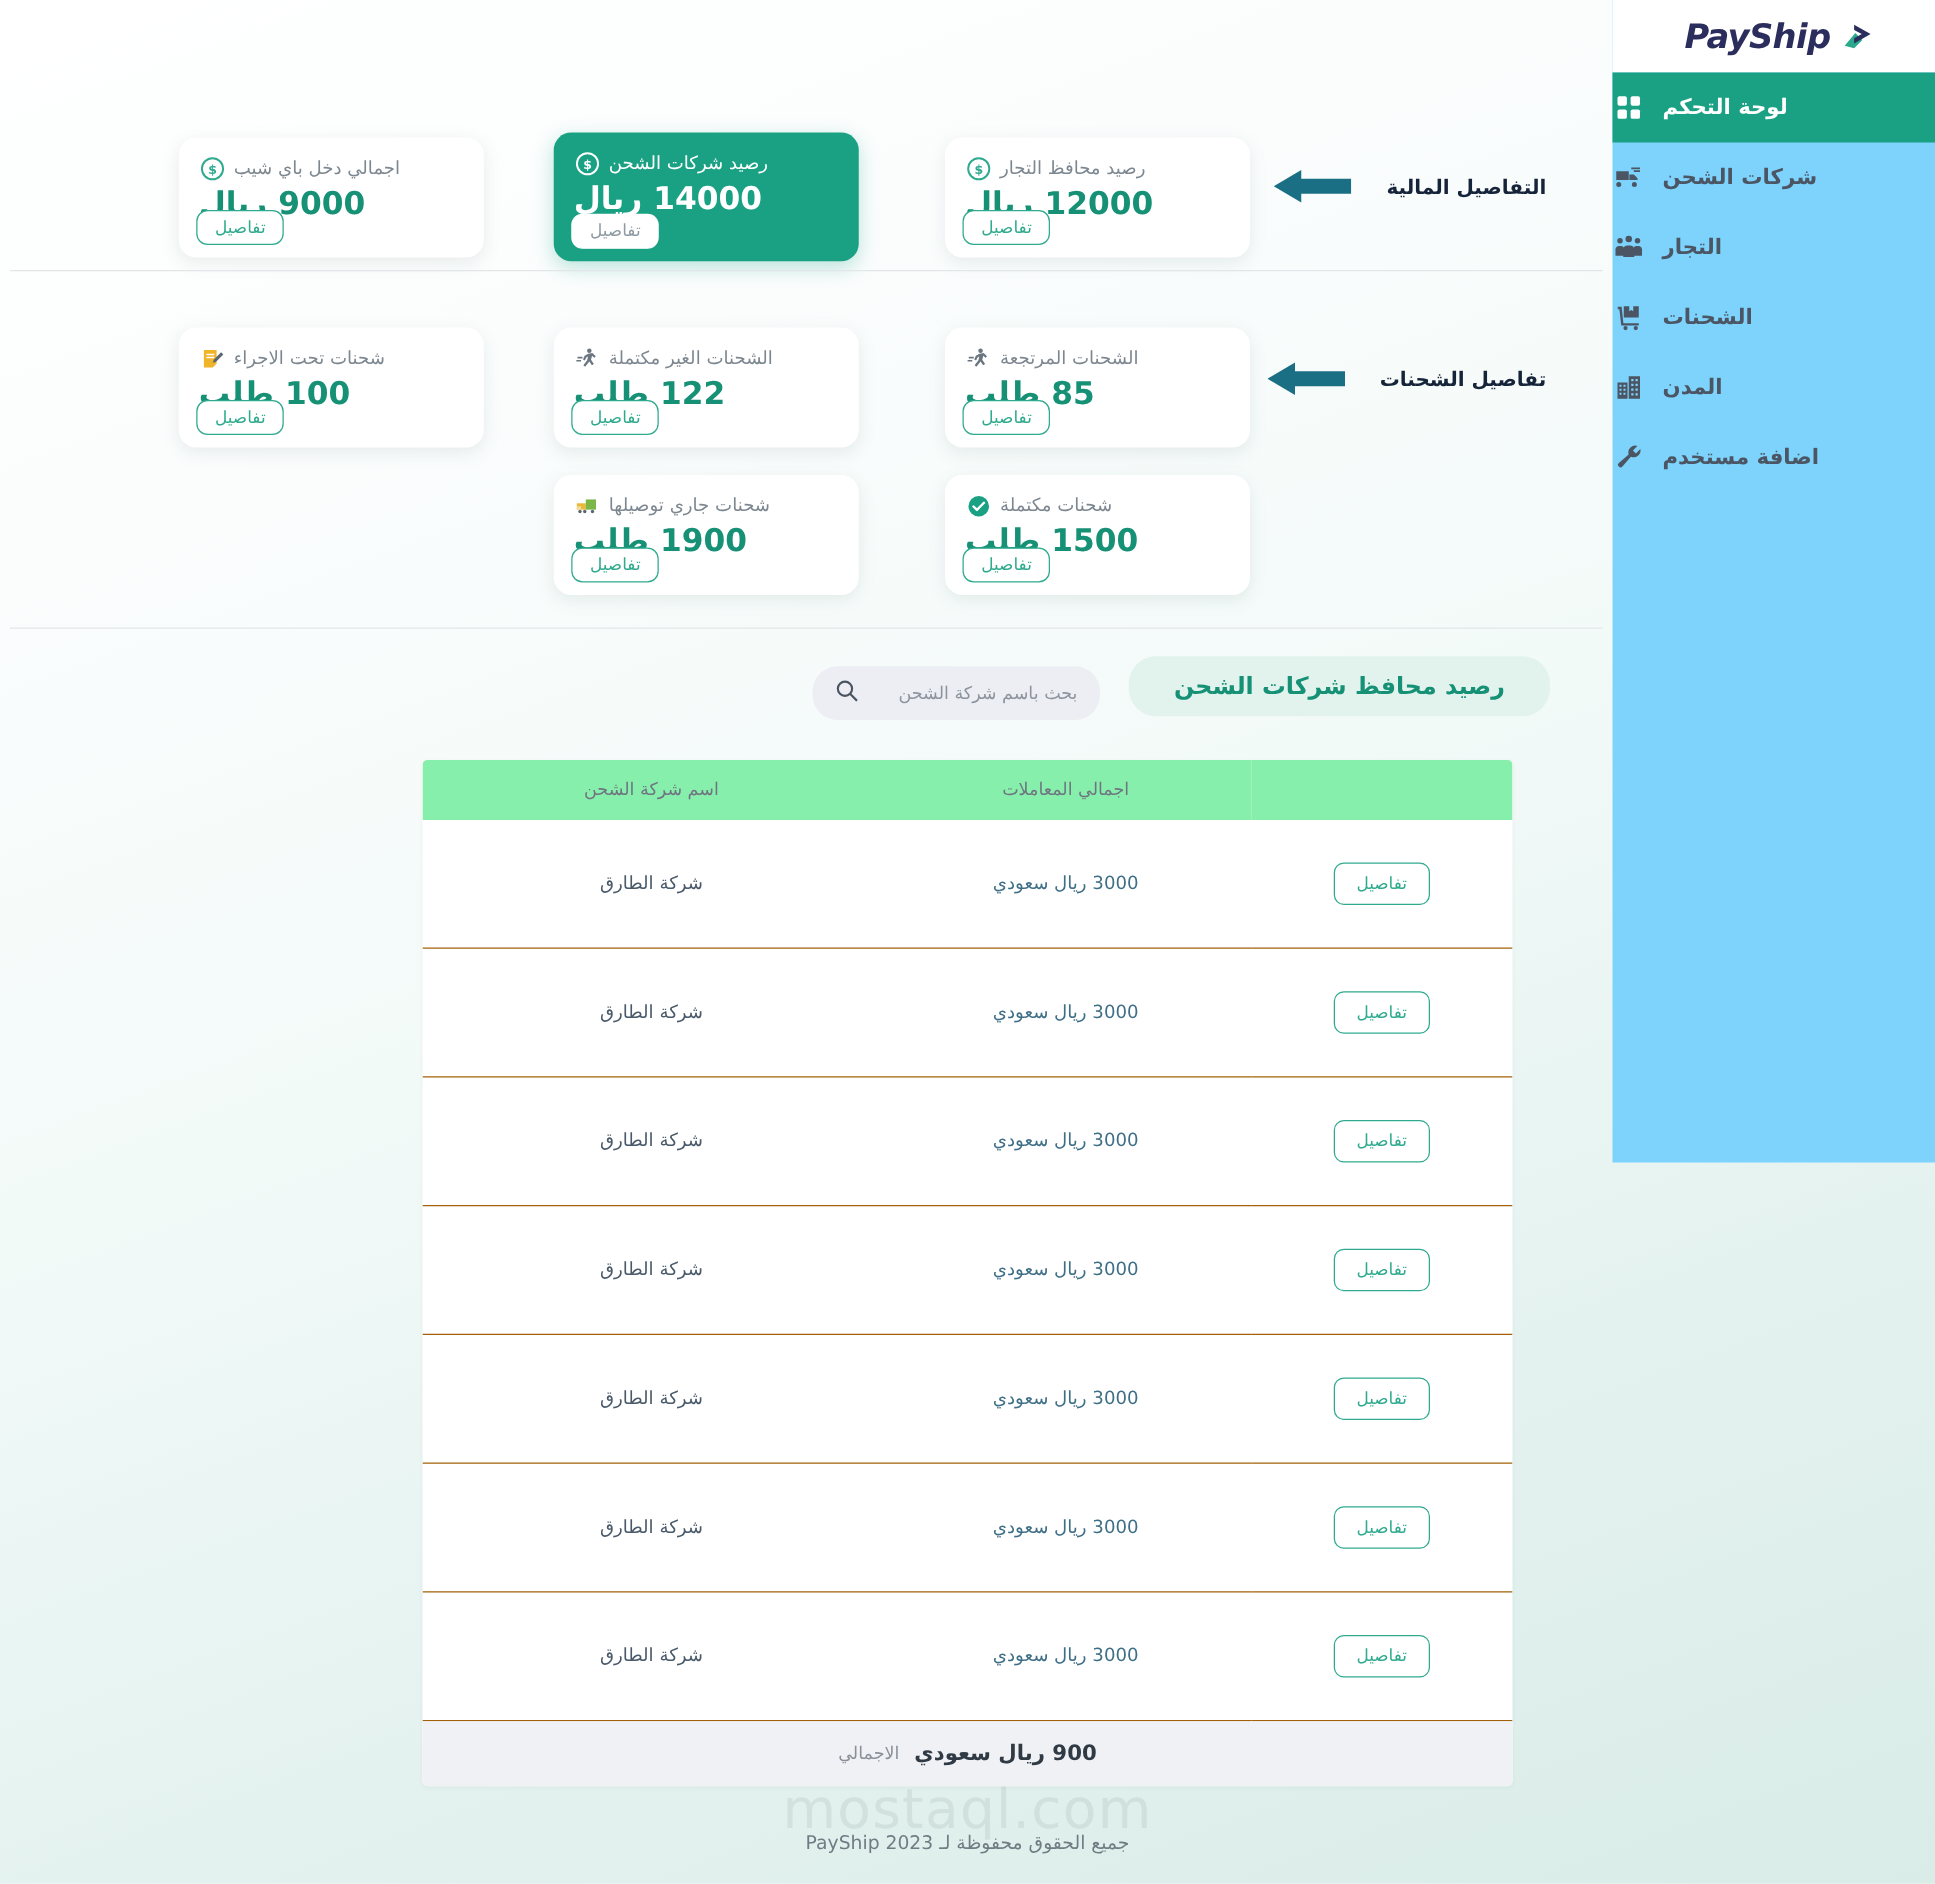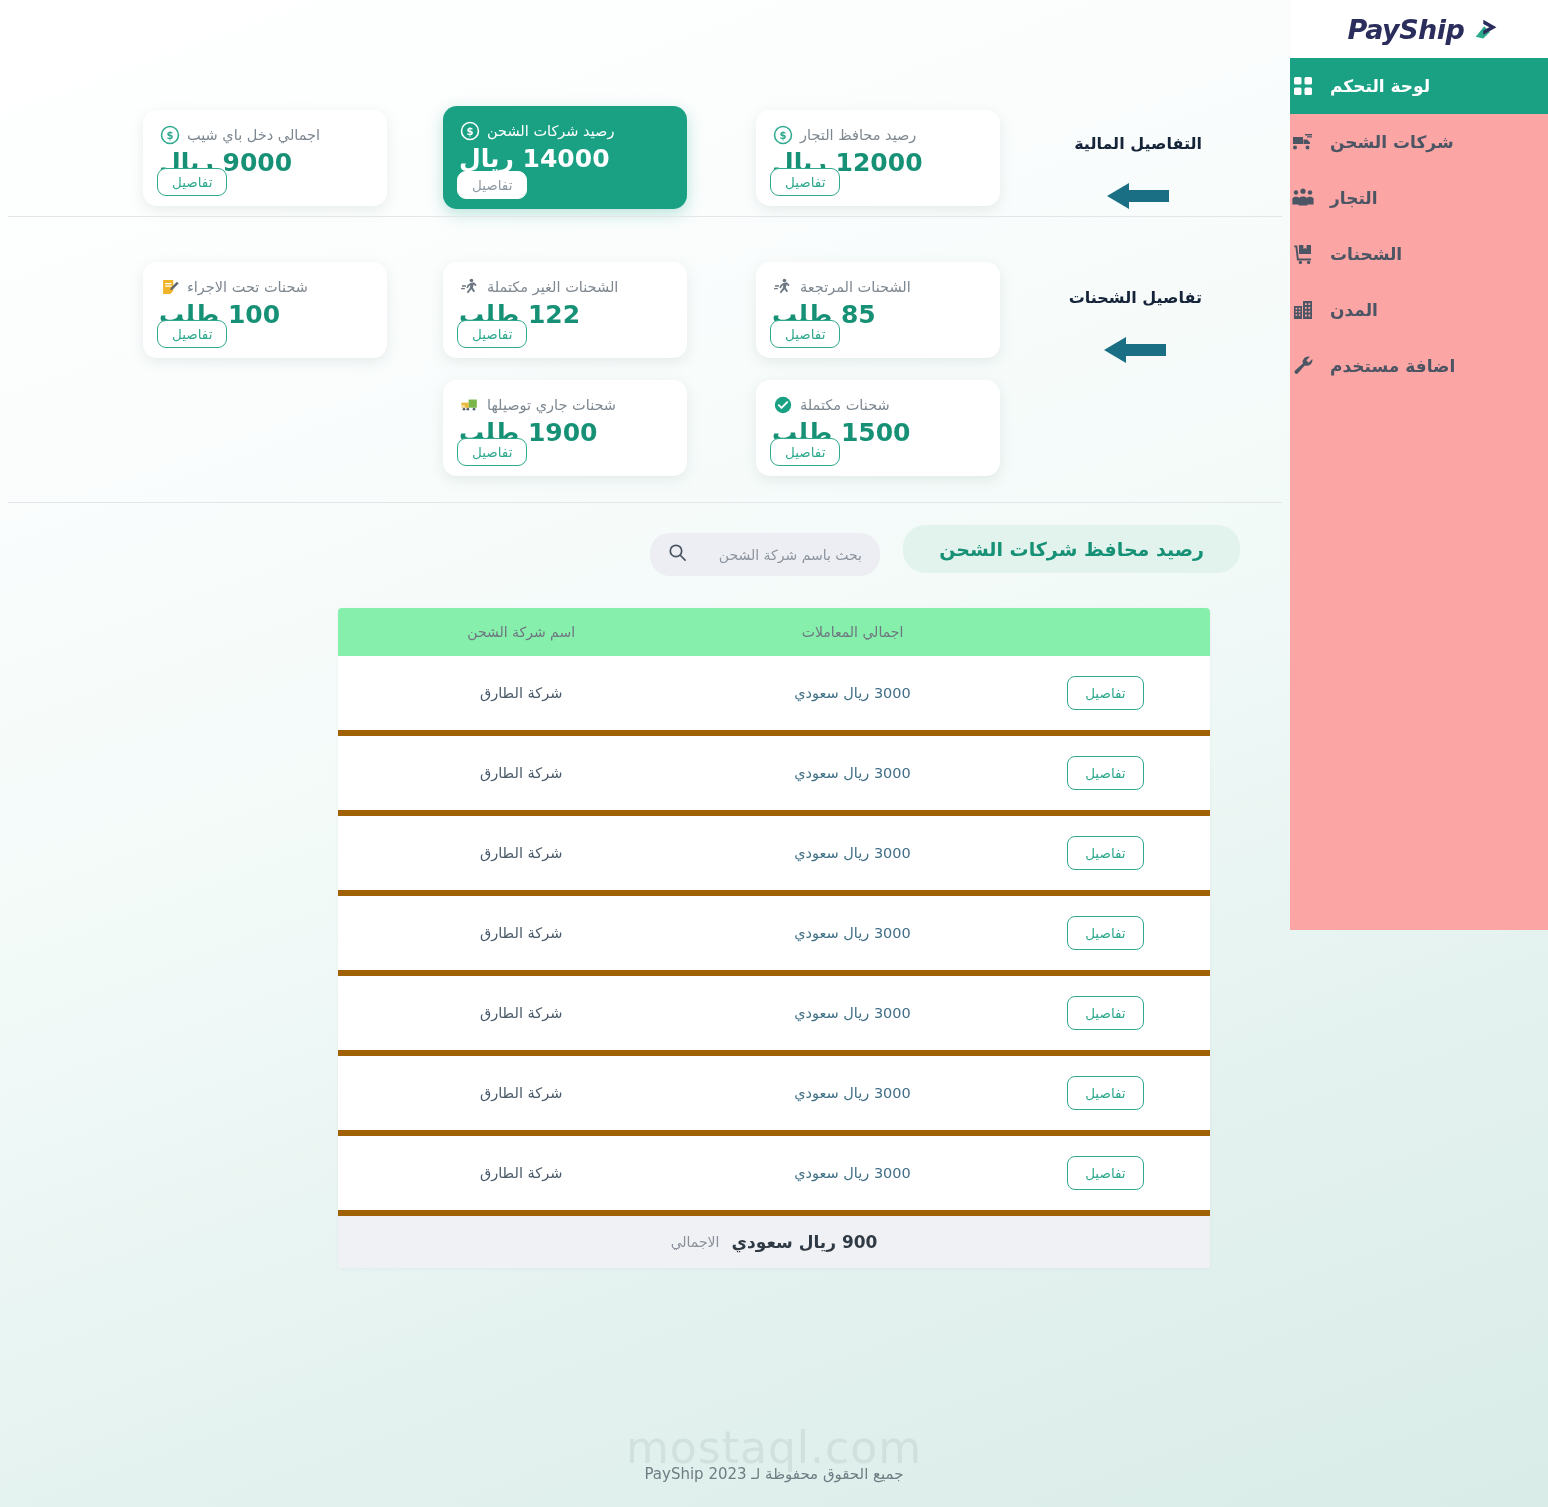--- a/index.html
+++ b/index.html
@@ -34,21 +34,21 @@
     font-size: 44px; font-weight: 400;
     color: rgba(130,150,148,0.16);
     letter-spacing: 1px; line-height: 1; margin-top: 2px;
   }
 
   
   .sidebar {
     position: absolute;
     top: 0; right: 0;
     width: 258px; height: 930px;
-    background: #fca5a5;
+    background: #7dd3fc;
     z-index: 20;
   }
   .logo-bar {
     height: 58px; background: #ffffff;
     display: flex; align-items: center; justify-content: center;
     gap: 8px; padding-left: 14px;
   }
   .logo-mark { width: 32px; height: 26px; flex: 0 0 auto; }
   .logo-text {
     font-size: 27px; font-weight: 700;
@@ -86,22 +86,22 @@
     z-index: 5;
   }
   .divider {
     height: 1px;
     background: #e3e6e8;
     margin: 0 10px;
   }
 
   .arrow-label {
     display: flex; align-items: center; gap: 28px;
-    flex-direction: column;
-    margin-right: 52px;
+    flex-direction: row;
+    margin-right: 17px;
     flex: 0 0 auto;
   }
   .arrow-label .al-text {
     font-size: 16px; font-weight: 700; color: #16243a;
     white-space: nowrap;
   }
   .arrow-glyph { width: 62px; height: 30px; flex: 0 0 62px; }
 
   
   .stat-card {
@@ -196,22 +196,22 @@
     background: #86efac;
     color: #6f7580;
     font-size: 14px; font-weight: 500;
     padding: 16px 0;
     text-align: center;
   }
   table.data thead th.c-name { width: 42%; }
   table.data thead th.c-amt  { width: 34%; }
   table.data thead th.c-act  { width: 24%; }
   table.data tbody td {
-    border-bottom: 6px solid #a16207;
-    padding: 20px 0;
+    border-bottom: 1px solid #a16207;
+    padding: 34px 0;
     text-align: center;
     font-size: 14.5px;
     color: #4a5a6a;
   }
   table.data tbody td.amt { color: #3f6f86; }
   .row-btn {
     border: 1px solid #2faa8e;
     color: #2faa8e;
     background: #ffffff;
     border-radius: 8px;

